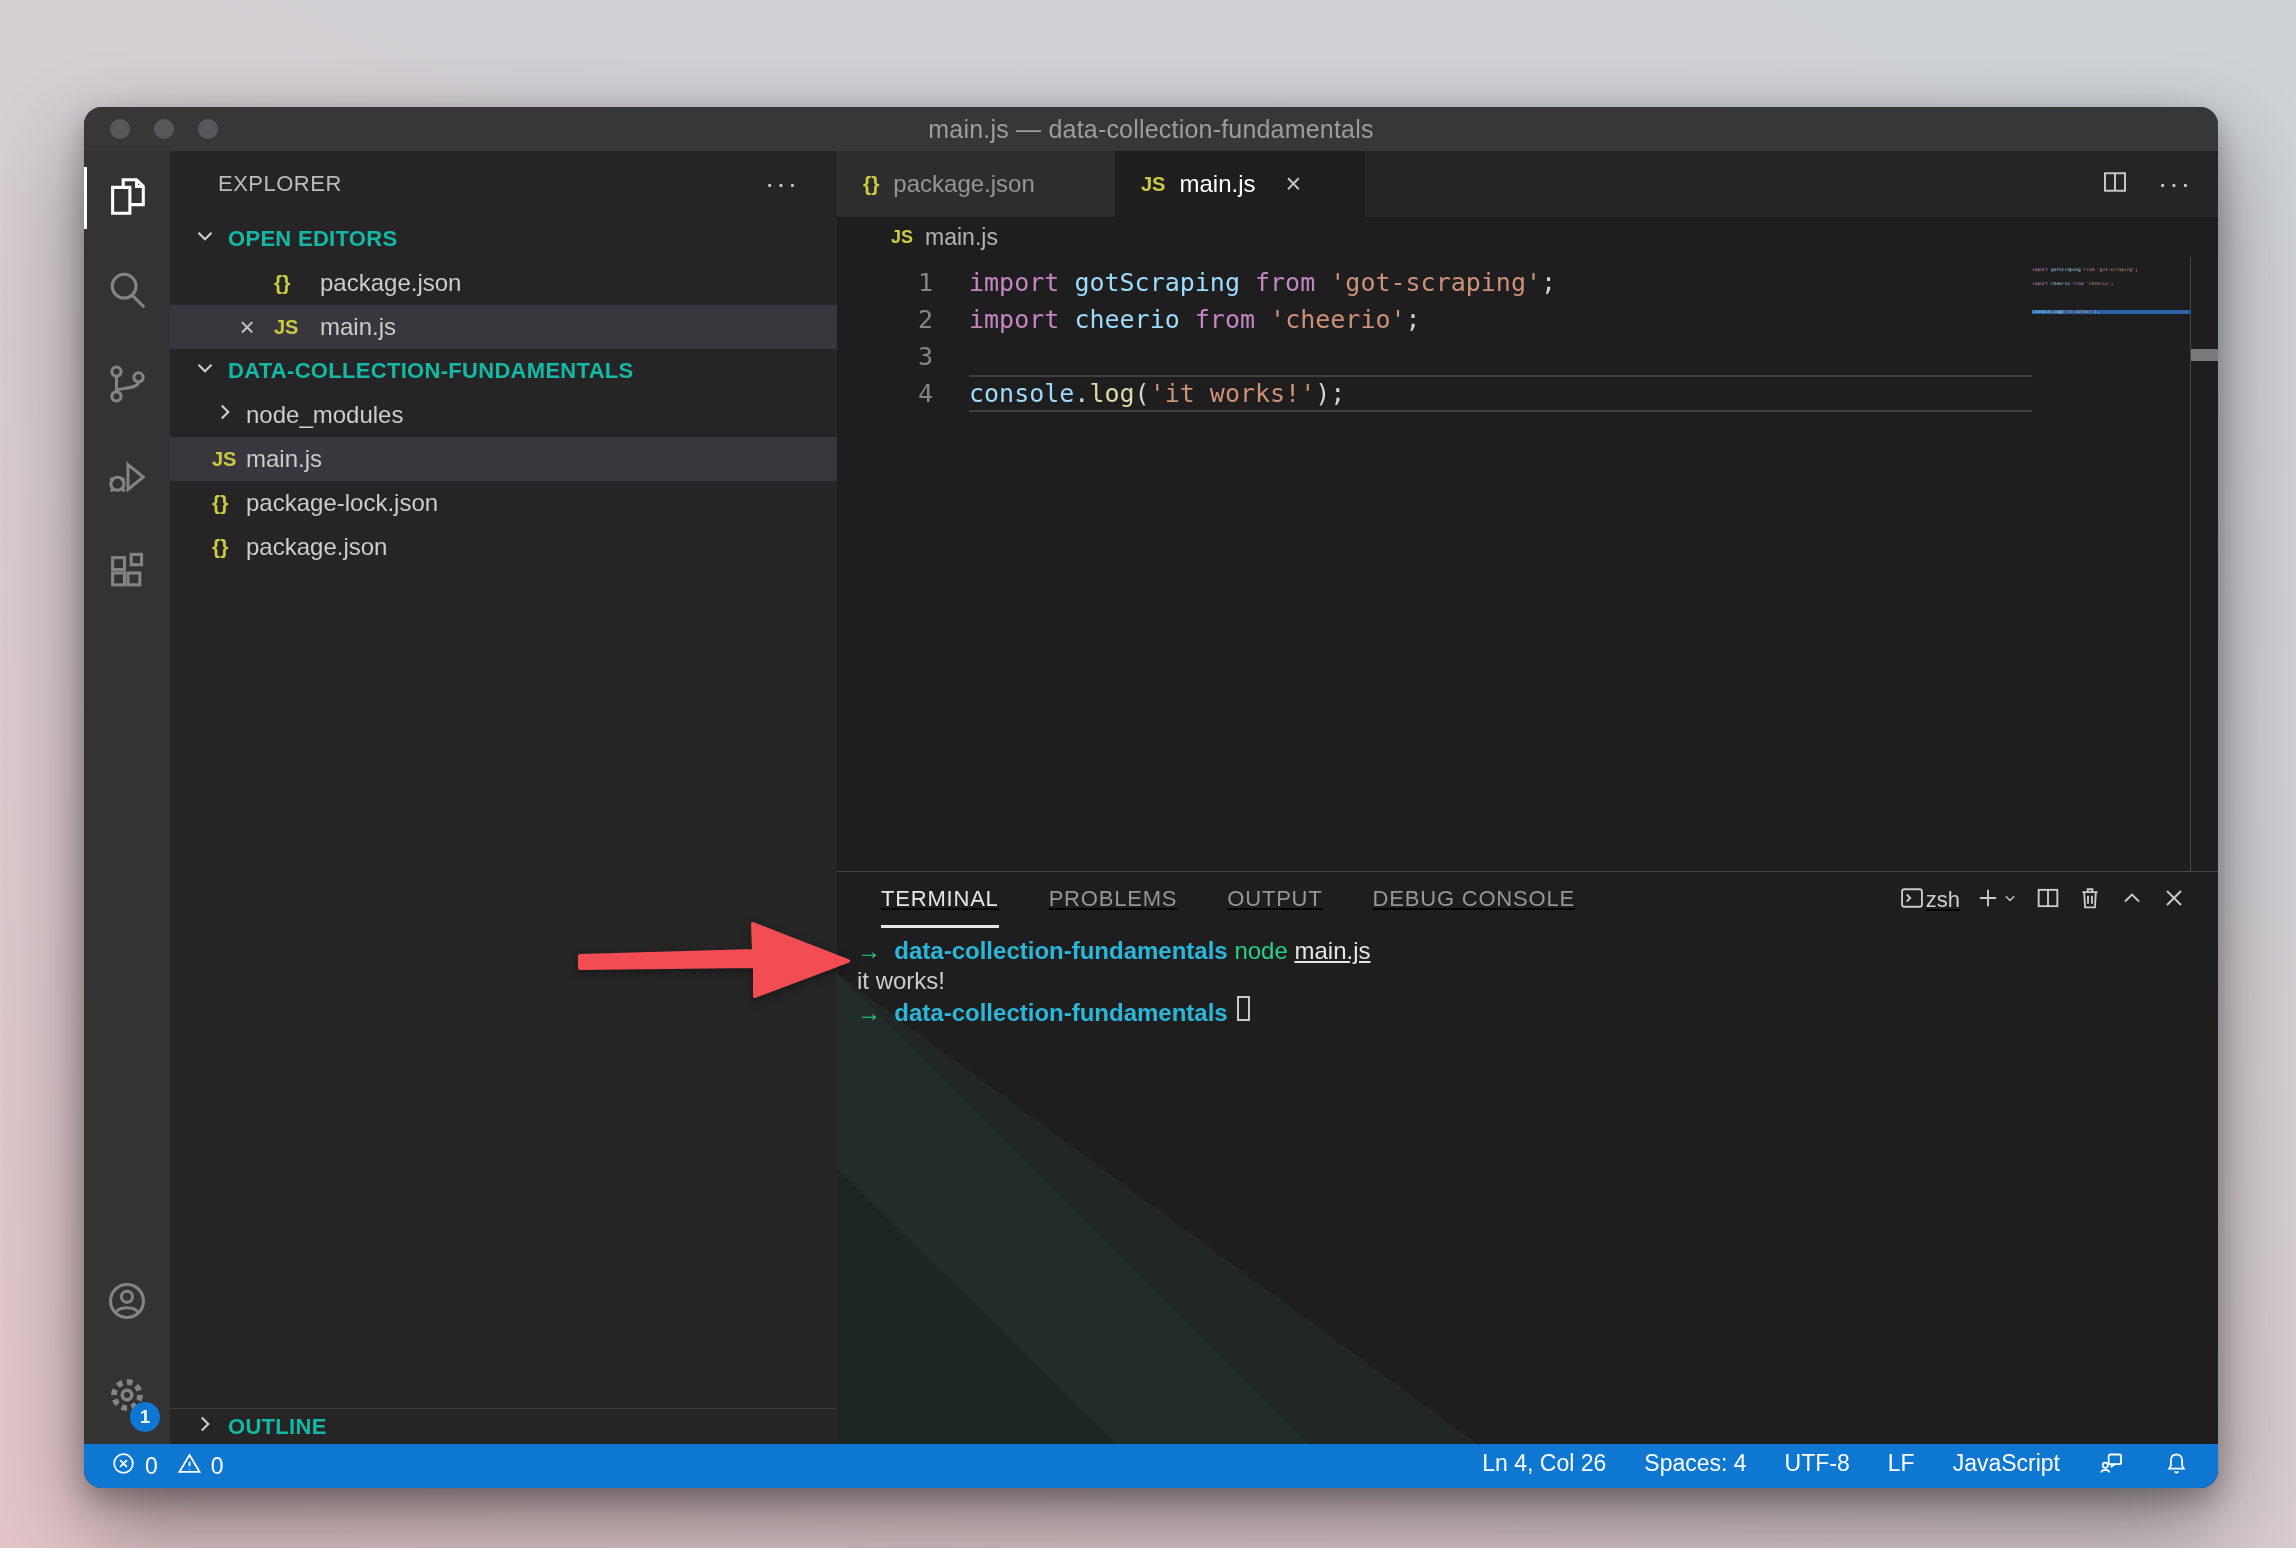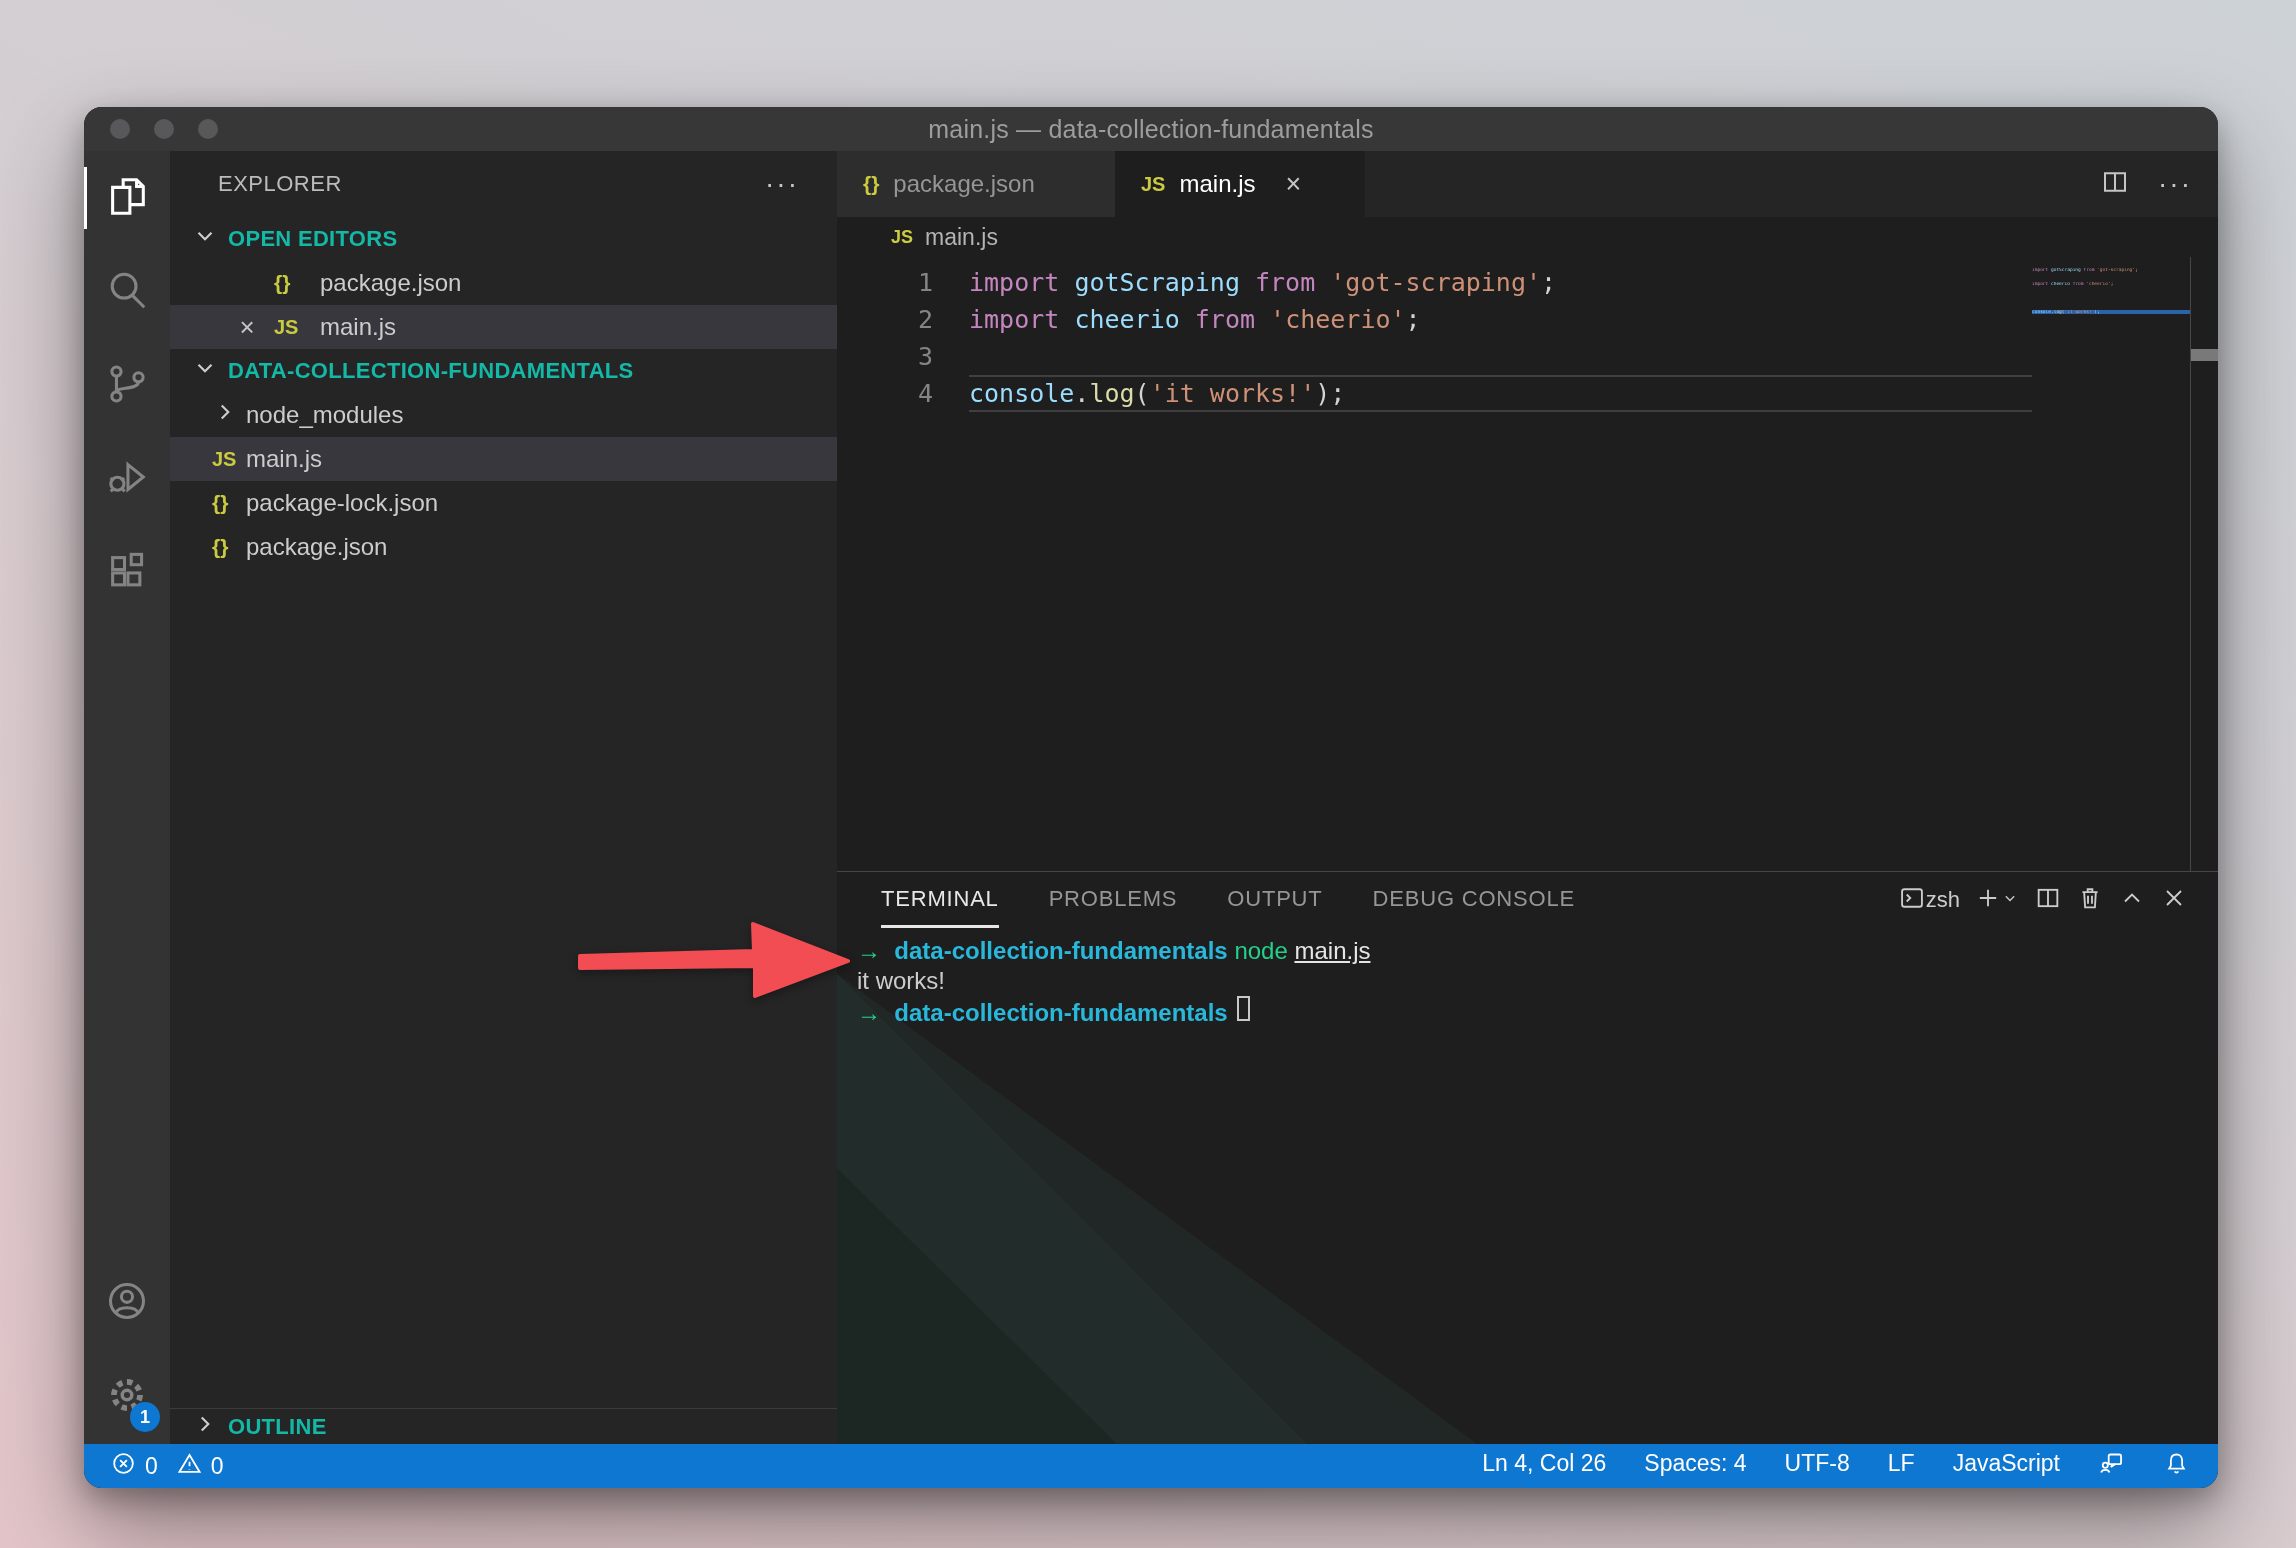--- a/index.html
+++ b/index.html
@@ -73,21 +73,21 @@
   .tk-kw { color:#c586c0; } .tk-id { color:#9cdcfe; } .tk-fn { color:#dcdcaa; }
   .tk-str { color:#ce9178; } .tk-pun { color:#d4d4d4; }
   .minimap { position:absolute; top:2px; right:28px; width:158px; font-family:"DejaVu Sans Mono", monospace;
     font-size:4.5px; line-height:4.6px; white-space:pre; }
   .minimap .mrow { height:4.6px; overflow:hidden; }
   .minimap .mrow.mcurrent { background:#2b63a8; }
   .vscroll { position:absolute; top:0; right:0; bottom:0; width:28px; border-left:1px solid #474747; }
   .vthumb { position:absolute; top:92px; left:0; width:27px; height:12px; background:#8a8a8a; opacity:.85; }
   
   .panel { height:573px; flex:0 0 auto; border-top:1px solid #464647; display:flex; flex-direction:column; background:#1e1e1e; }
-  .panel-header { height:56px; display:flex; align-items:stretch; padding:0 30px 0 44px; flex:0 0 auto; }
+  .panel-header { height:56px; display:flex; align-items:stretch; padding:0 30px 0 44px; flex:0 0 auto;text-decoration:underline; }
   .ptabs { display:flex; gap:50px; }
   .ptab { display:flex; align-items:center; font-size:22px; letter-spacing:.8px; color:#969696; border-bottom:3px solid transparent; }
   .ptab.active { color:#e7e7e7; border-bottom-color:#e7e7e7; }
   .p-fill { flex:1; }
   .pactions { display:flex; align-items:center; gap:14px; color:#cccccc; }
   .pactions svg { width:28px; height:28px; stroke:#cbcbcb; fill:none; stroke-width:1.6; }
   .shell-label { font-size:22px; color:#cccccc; margin-left:-14px; }
   .termbody { flex:1; position:relative; font-family:Liberation Sans, sans-serif; font-size:24px; overflow:hidden; }
   .wm { position:absolute; pointer-events:none; }
   .wm1 { left:0; top:46px; bottom:0; width:640px;

